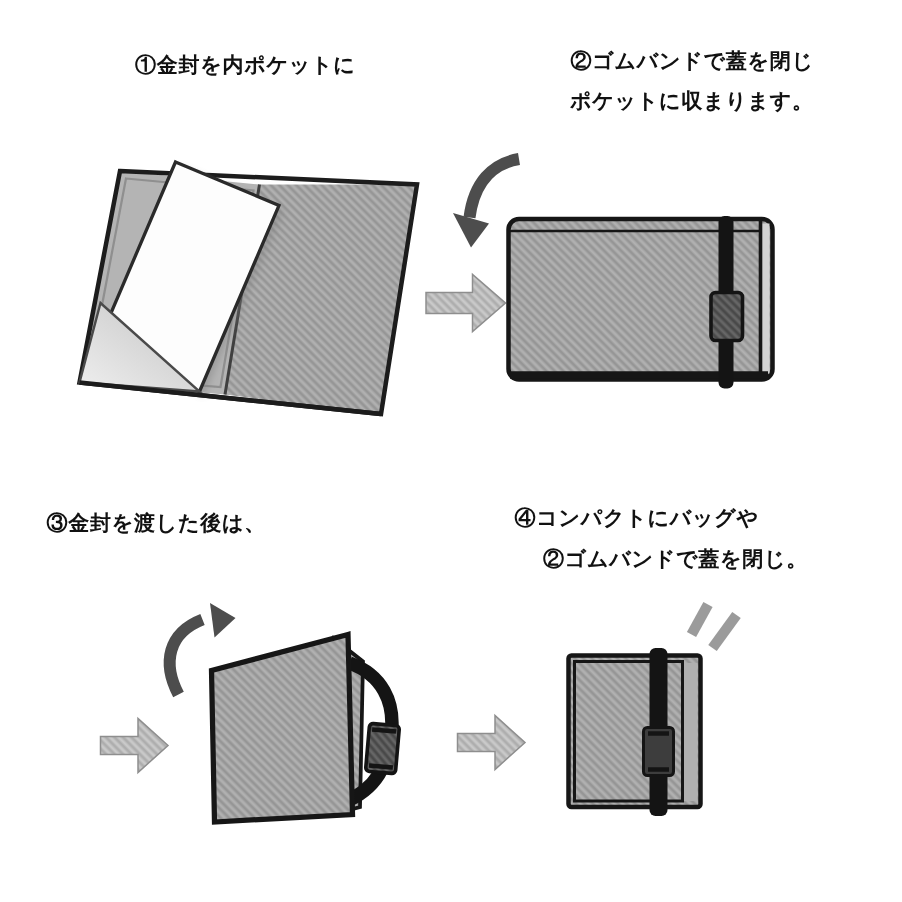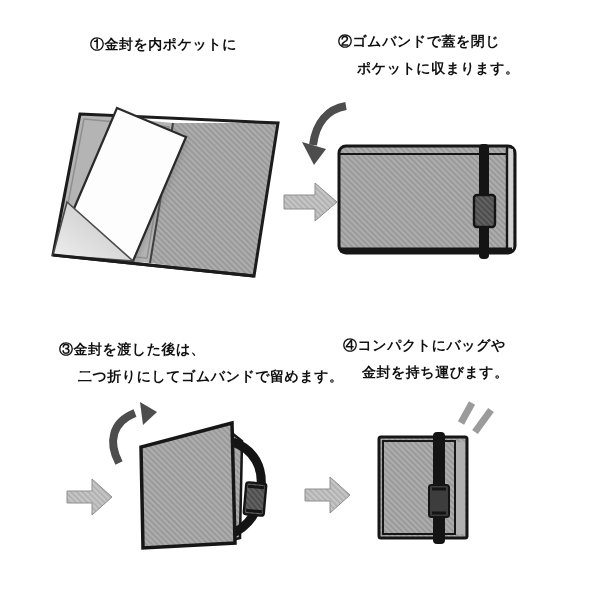--- a/index.html
+++ b/index.html
@@ -51,33 +51,32 @@
       <filter id="soft">
           <feGaussianBlur stdDeviation="2.5"></feGaussianBlur>
         </filter>
     </defs>
   </svg>
 
   <div class="step-text" style="left:90px;top:31px;">
     <div class="l1">①金封を内ポケットに</div>
   </div>
 
-  <div class="step-text" style="left:338px;top:28px;">
+  <div class="step-text" style="left:361px;top:28px;text-align:right;">
     <div class="l1">②ゴムバンドで蓋を閉じ</div>
     <div class="l2">ポケットに収まります。</div>
   </div>
 
-  <div class="step-text" style="left:31px;top:336px;margin-left:28px;">
+  <div class="step-text" style="left:31px;top:336px;">
     <div class="l1">③金封を渡した後は、</div>
-    <div class="l2">二つ折りにしてゴムバンドで留めます。</div>
   </div>
 
-  <div class="step-text" style="left:343px;top:333px;font-family:Liberation Mono, monospace;">
+  <div class="step-text" style="left:343px;top:333px;">
     <div class="l1">④コンパクトにバッグや</div>
-    <div class="l2">金封を持ち運びます。</div>
+    <div class="l2">②ゴムバンドで蓋を閉じ。</div>
   </div>
 
   <svg class="illus" style="left:40px;top:95px;" width="245" height="195" viewBox="0 0 245 195">
     <polygon points="40,19 133,28 110,168 13,160" fill="#b4b4b4"></polygon>
     <polygon points="44,24 129,32 107,163 19,156" fill="none" stroke="#8f8f8f" stroke-width="1.5"></polygon>
     <polygon points="133,28 238,28 214,181 110,168" fill="url(#fab)"></polygon>
     <line x1="133" y1="28" x2="110" y2="168" stroke="#3f3f3f" stroke-width="2"></line>
     <polygon points="40,19 238,28 214,181 13,160" fill="none" stroke="#1c1c1c" stroke-width="3" stroke-linejoin="miter"></polygon>
     <polygon points="80,16 149,45 96,169 27,140" fill="#808080" opacity="0.45" filter="url(#soft)"></polygon>
     <polygon points="77,13 146,42 93,166 24,137" fill="#fdfdfd" stroke="#2a2a2a" stroke-width="2.2"></polygon>

